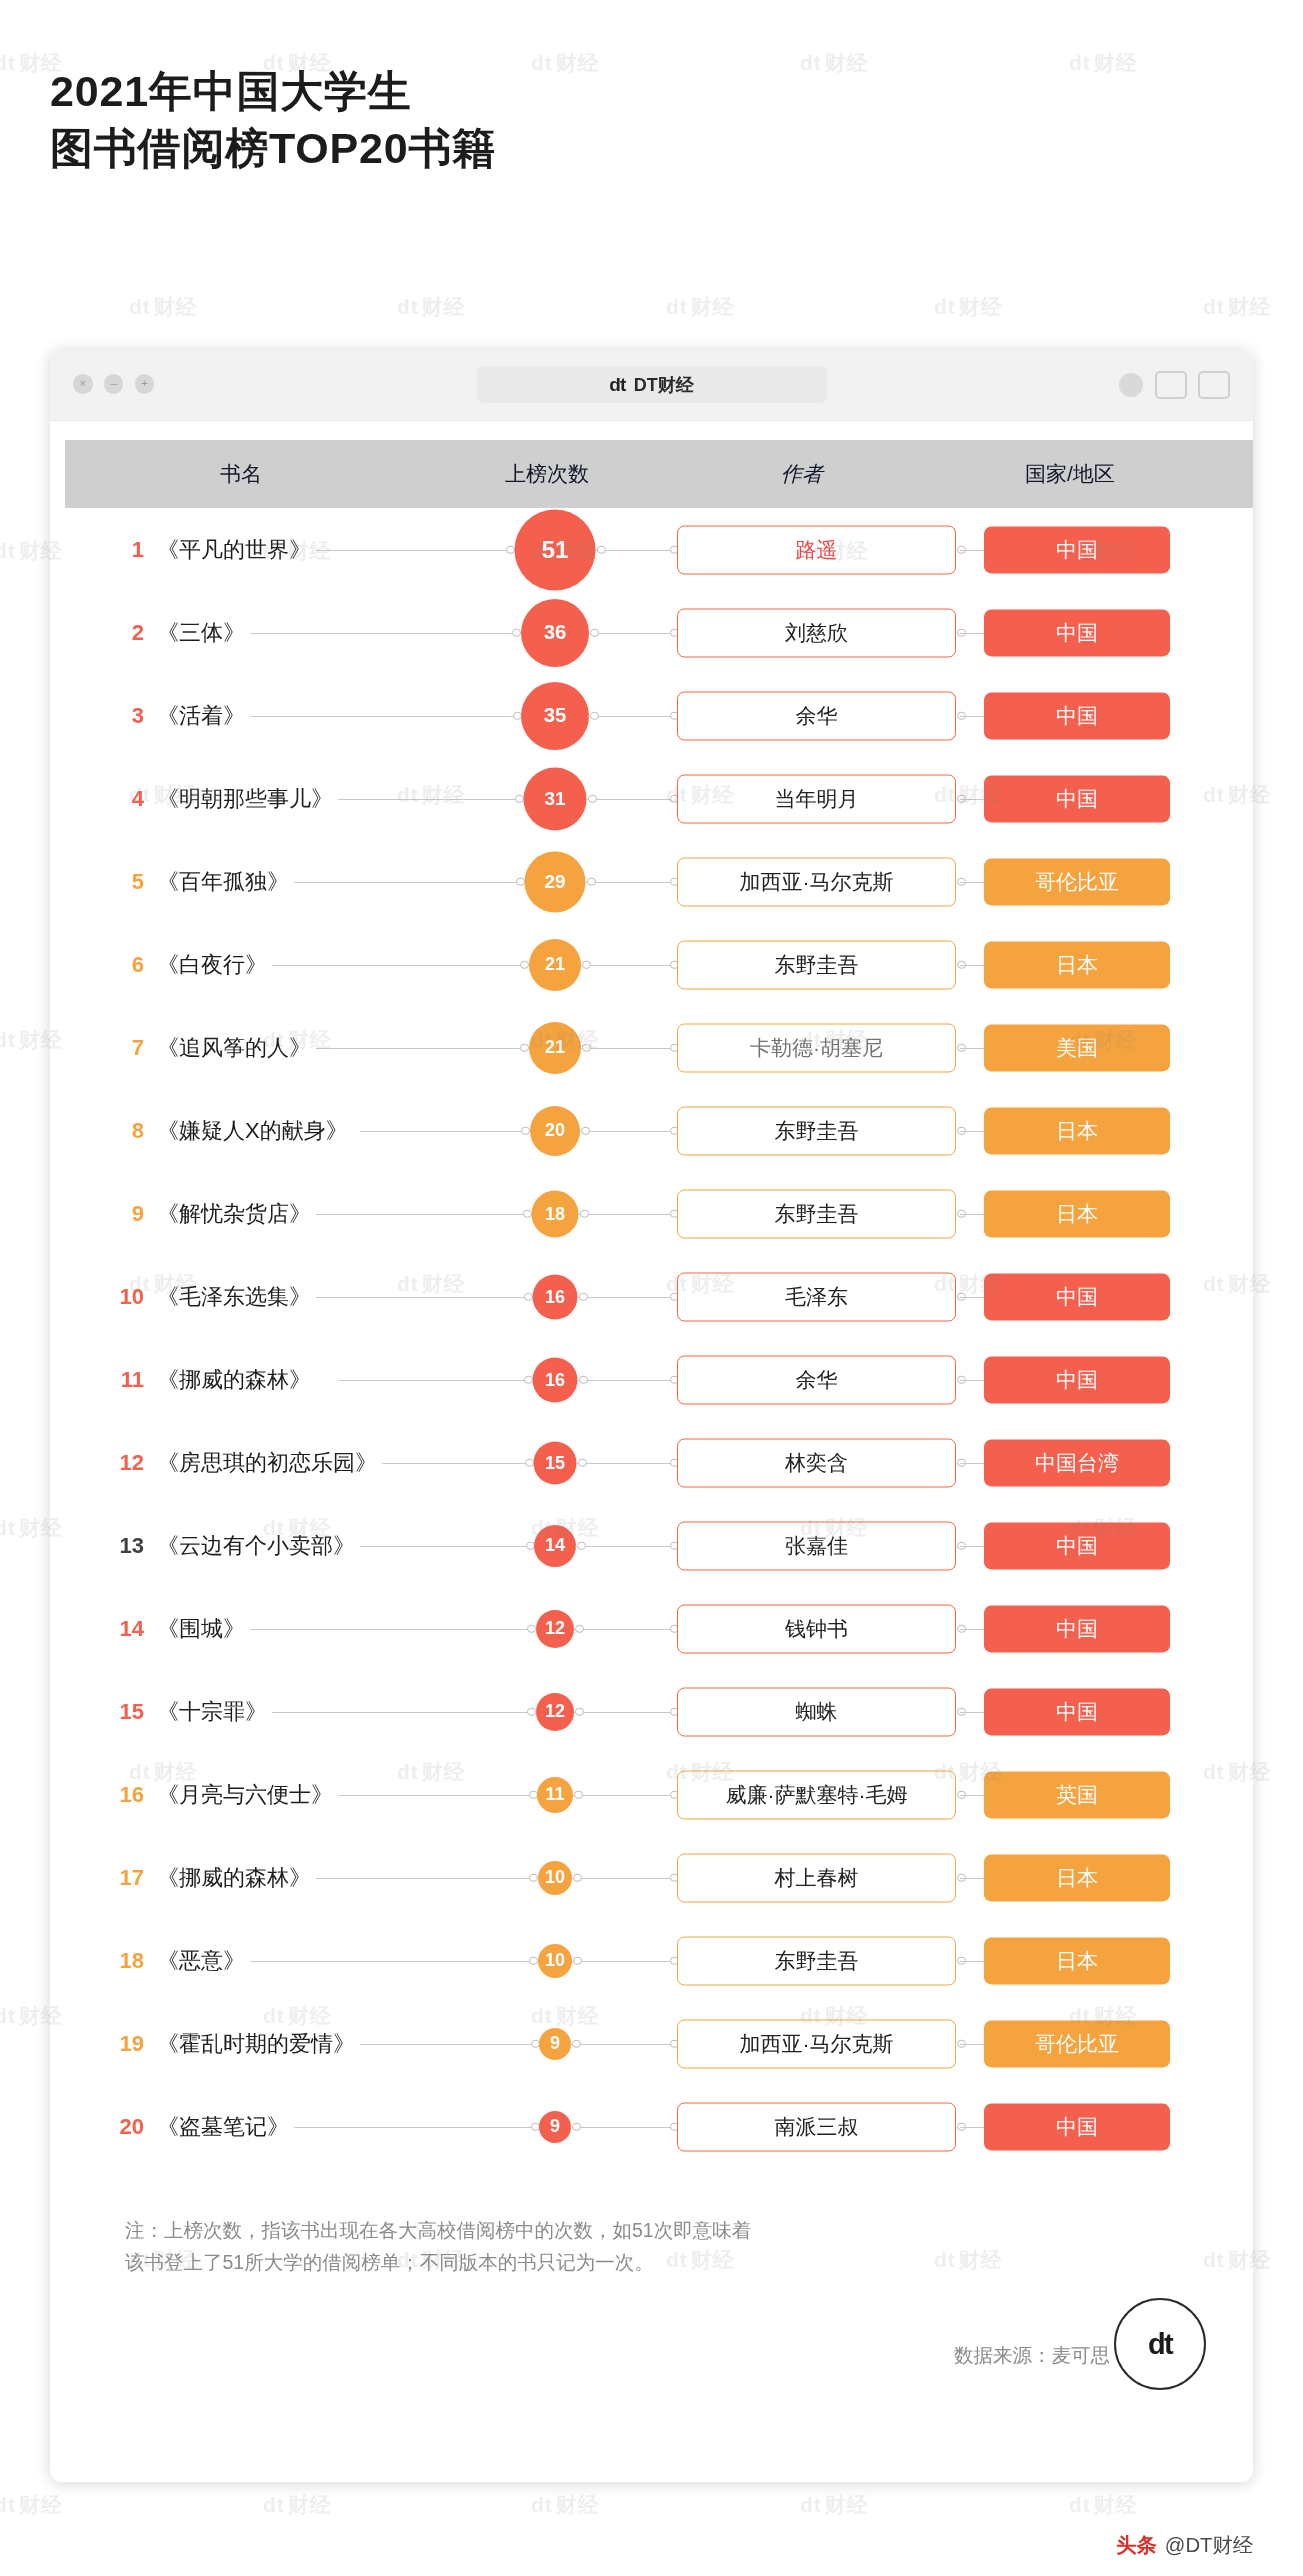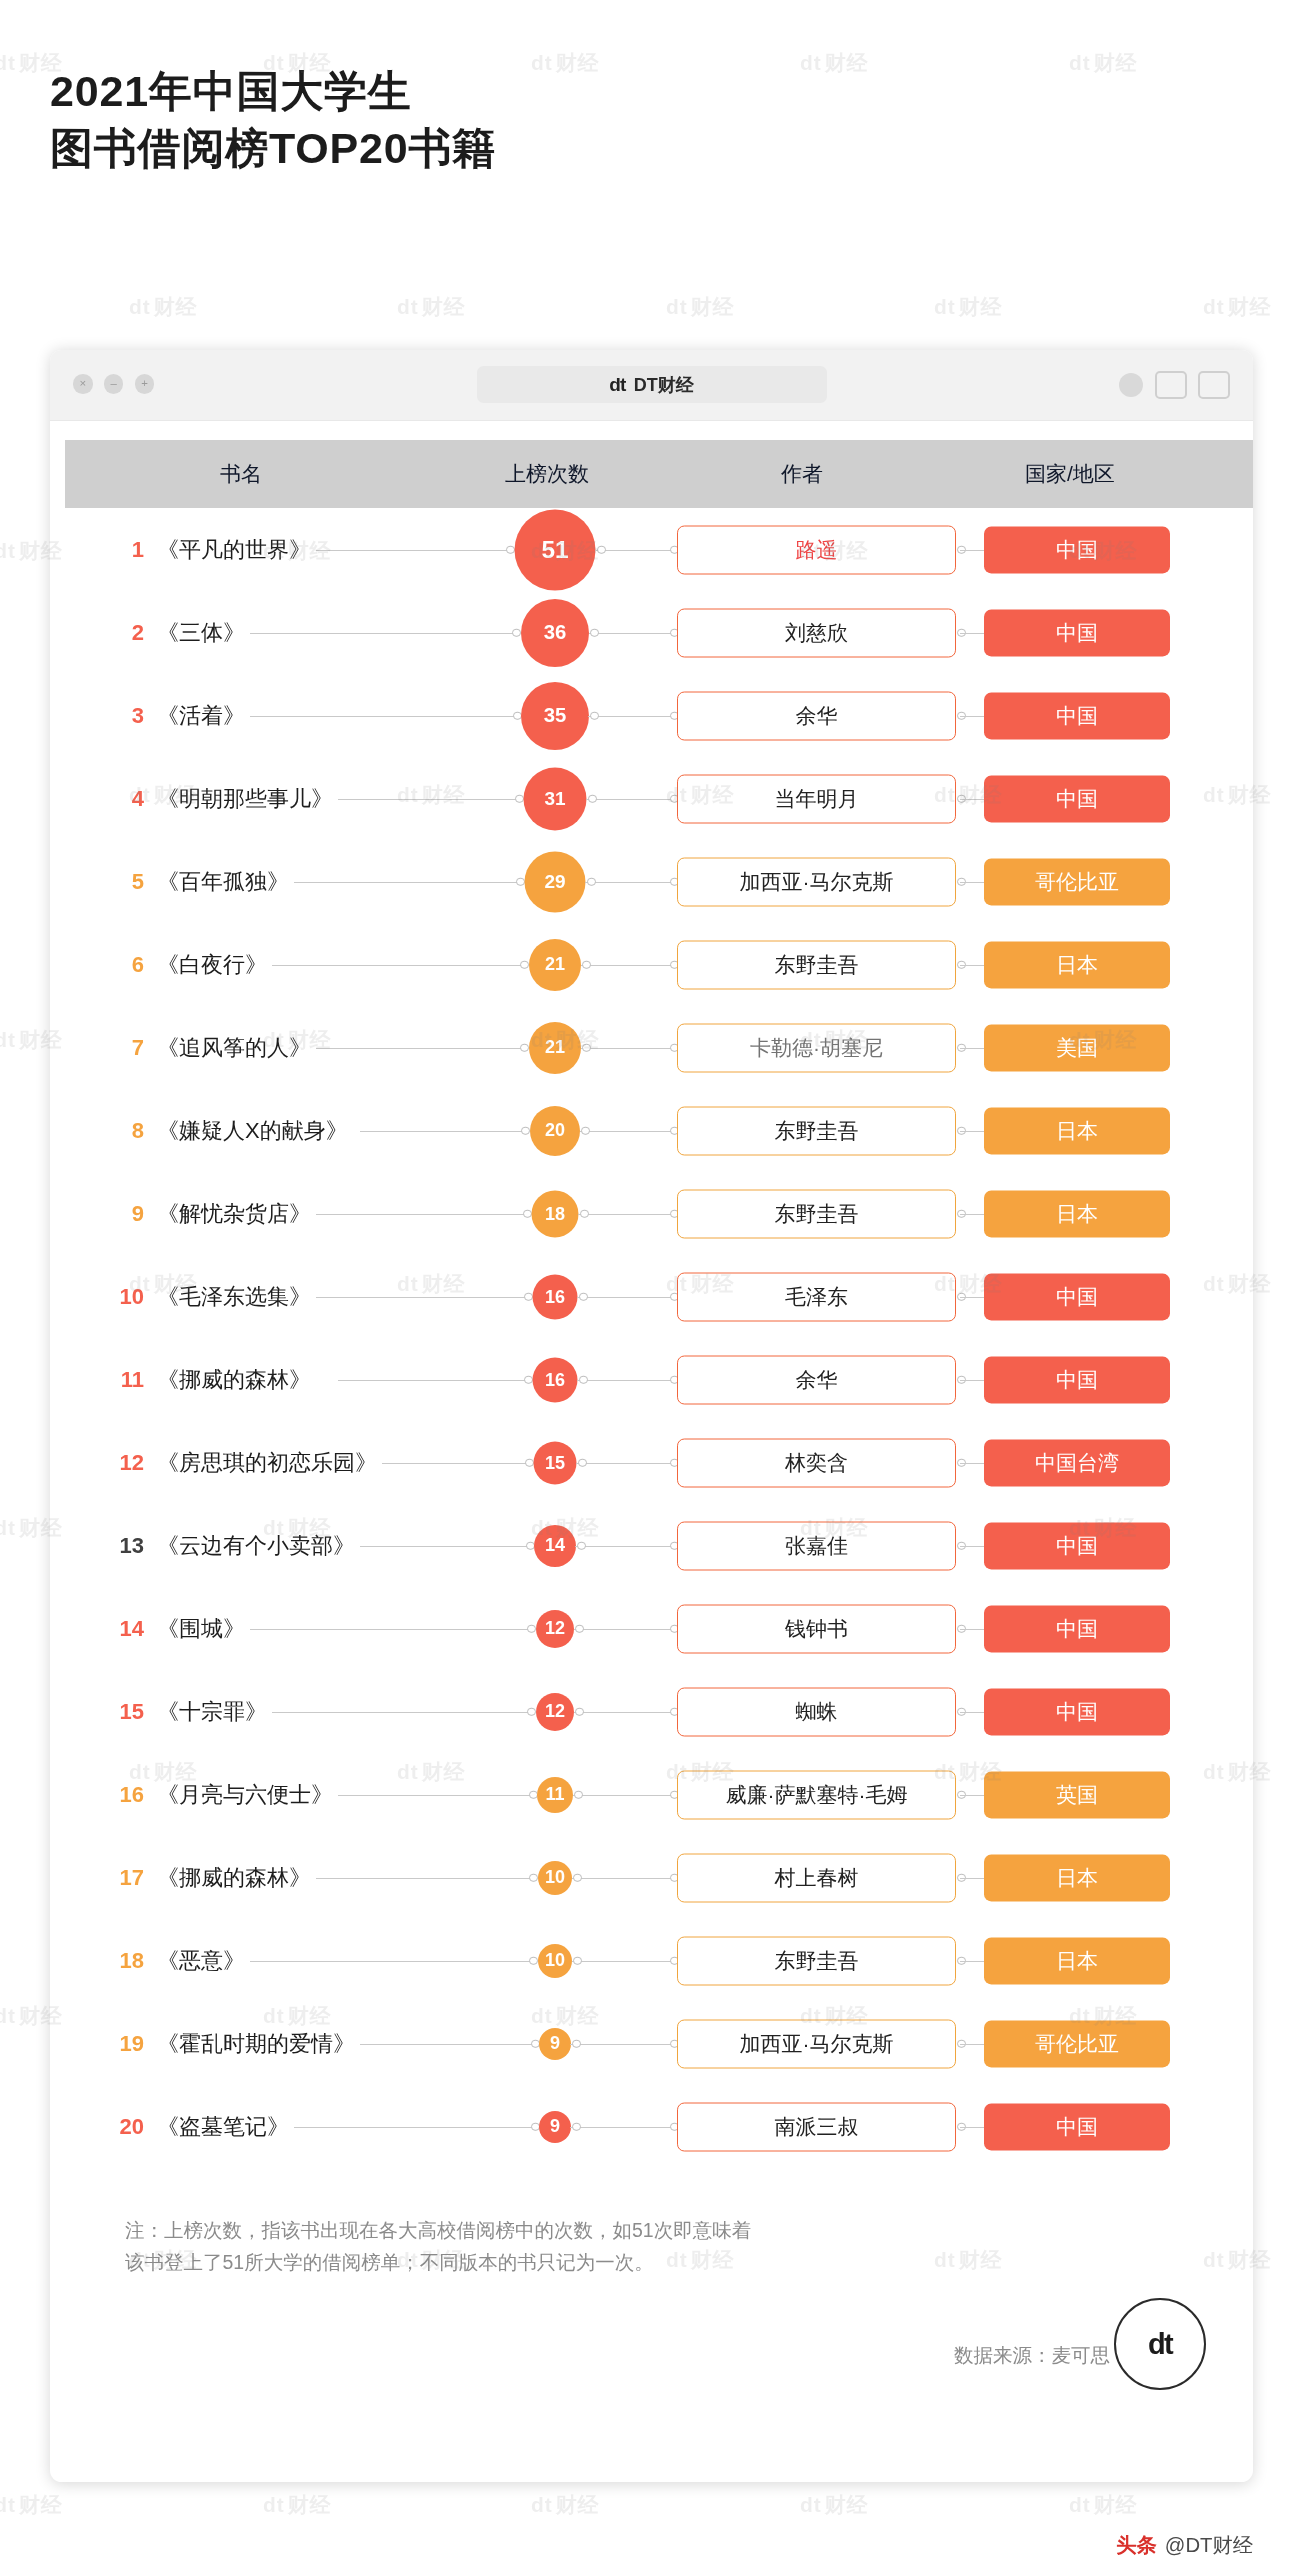--- a/index.html
+++ b/index.html
@@ -134,21 +134,21 @@
     height: 68px;
     background: #cfcfcf;
     display: flex;
     align-items: center;
     color: #0f172a;
     font-size: 21px;
     margin-left: 15px;
   }
   .h-book  { position: absolute; left: 155px; }
   .h-count { position: absolute; left: 440px; }
-  .h-author{ position: absolute; left: 716px; }
+  .h-author{ position: absolute; left: 716px; font-style: italic; }
   .h-region{ position: absolute; left: 960px; }
 
   
   .rows {
     position: absolute;
     left: 0; right: 0;
     top: 158px;
   }
   .row {
     position: relative;

